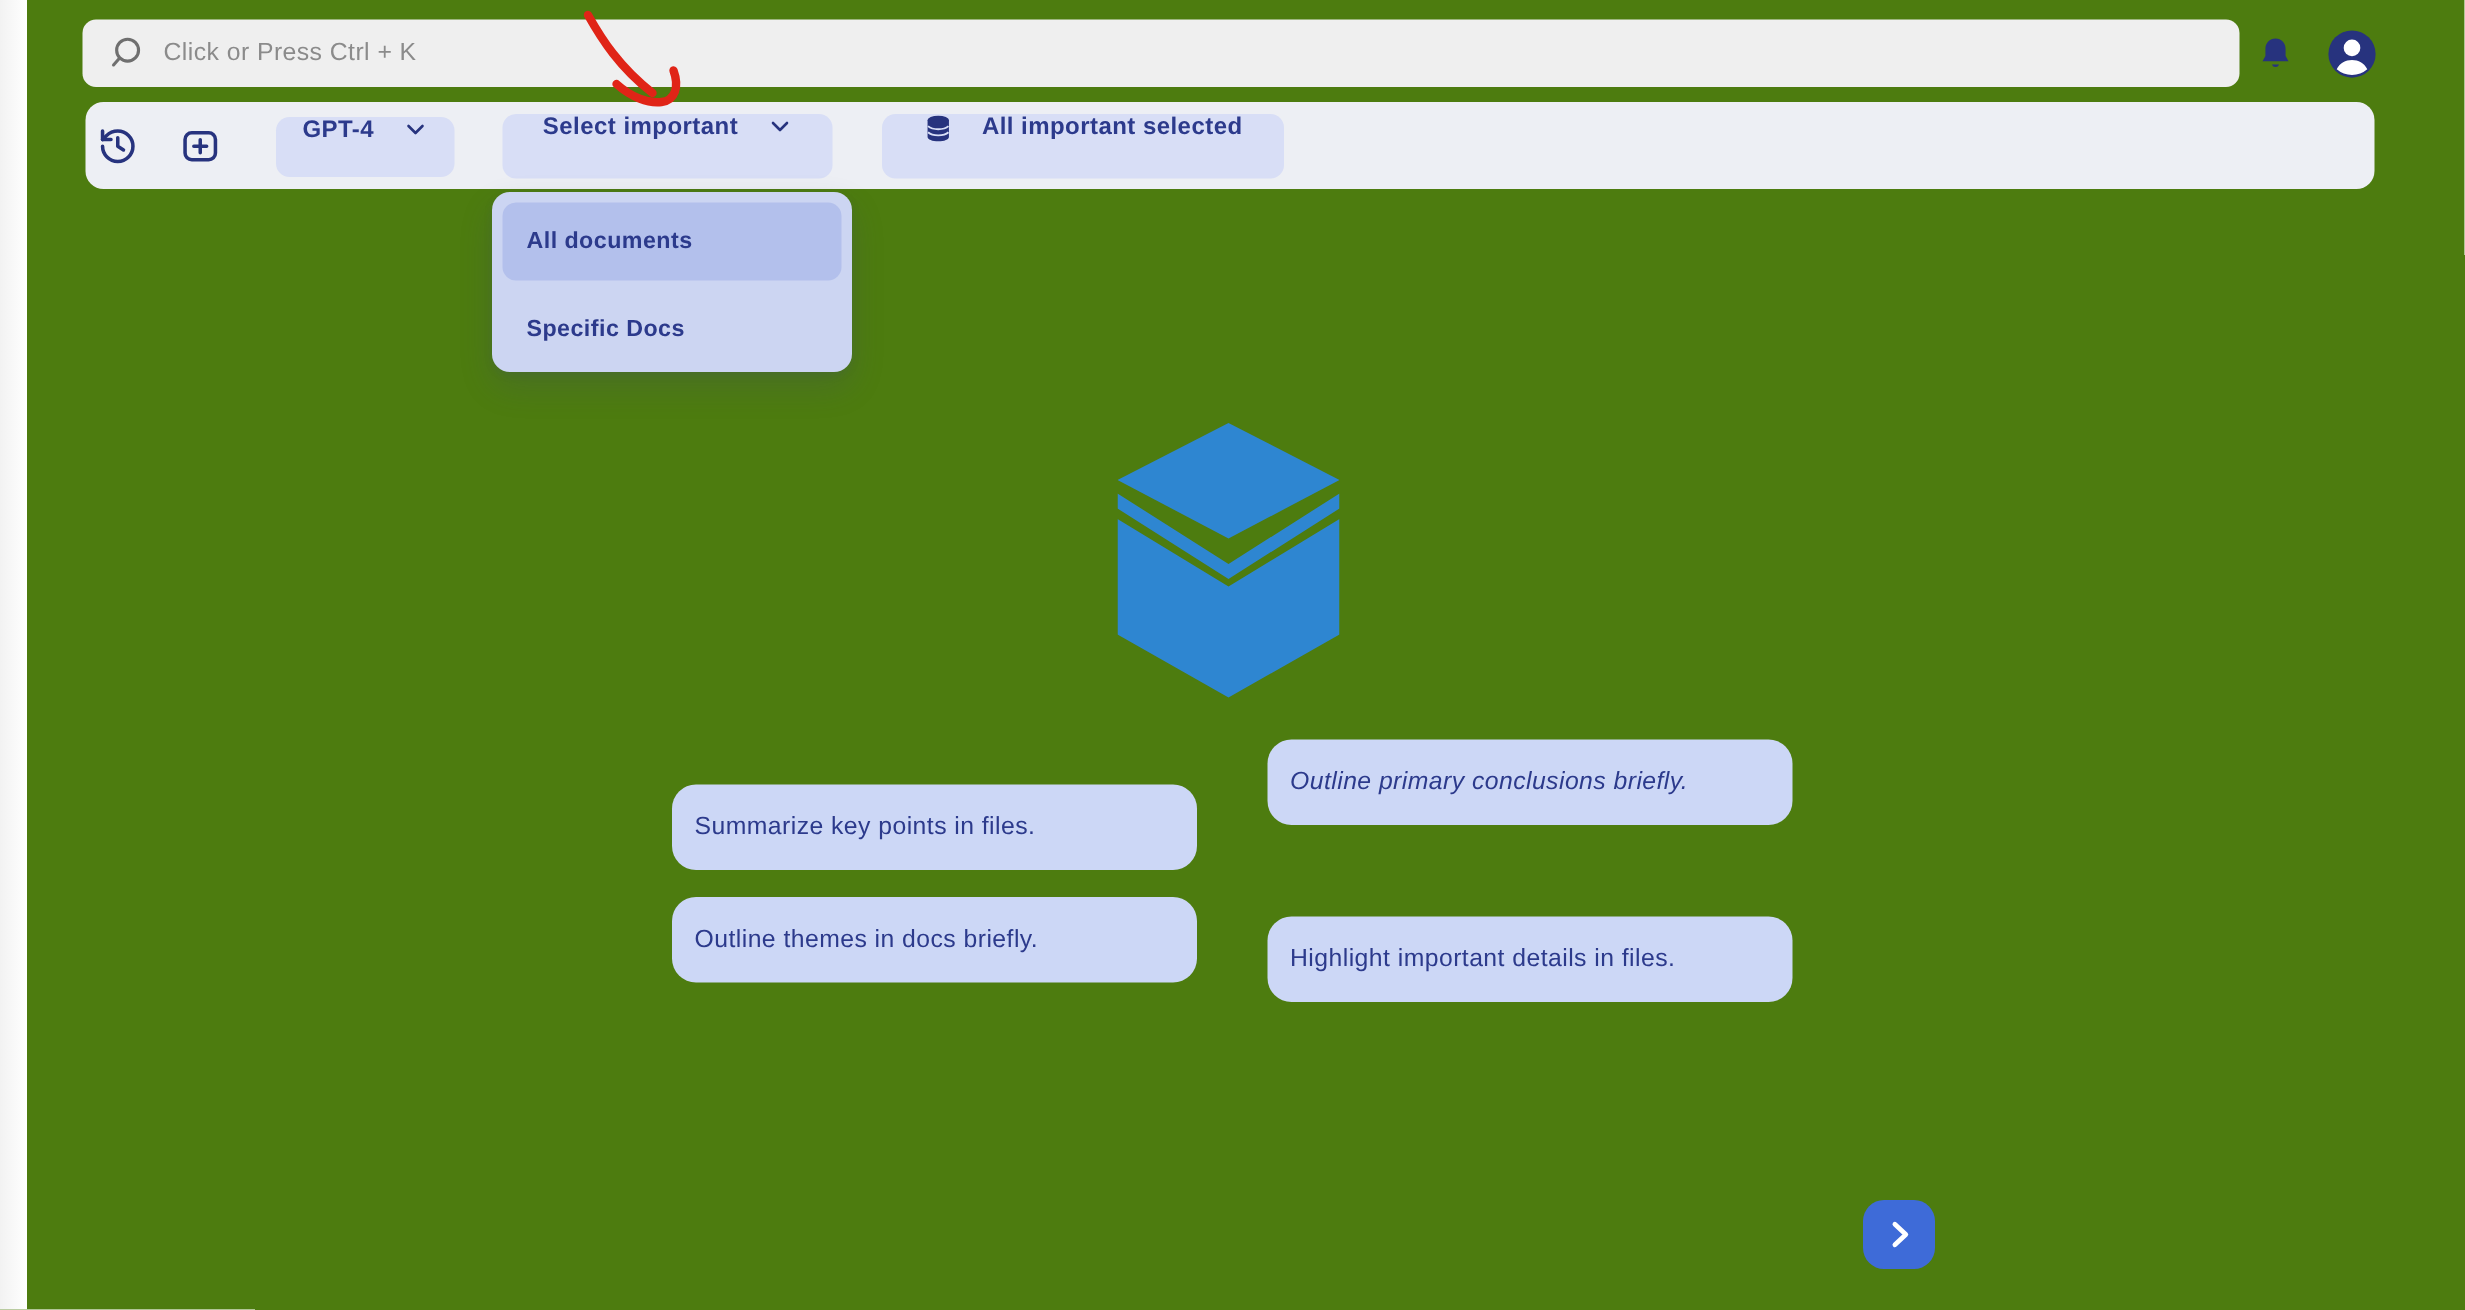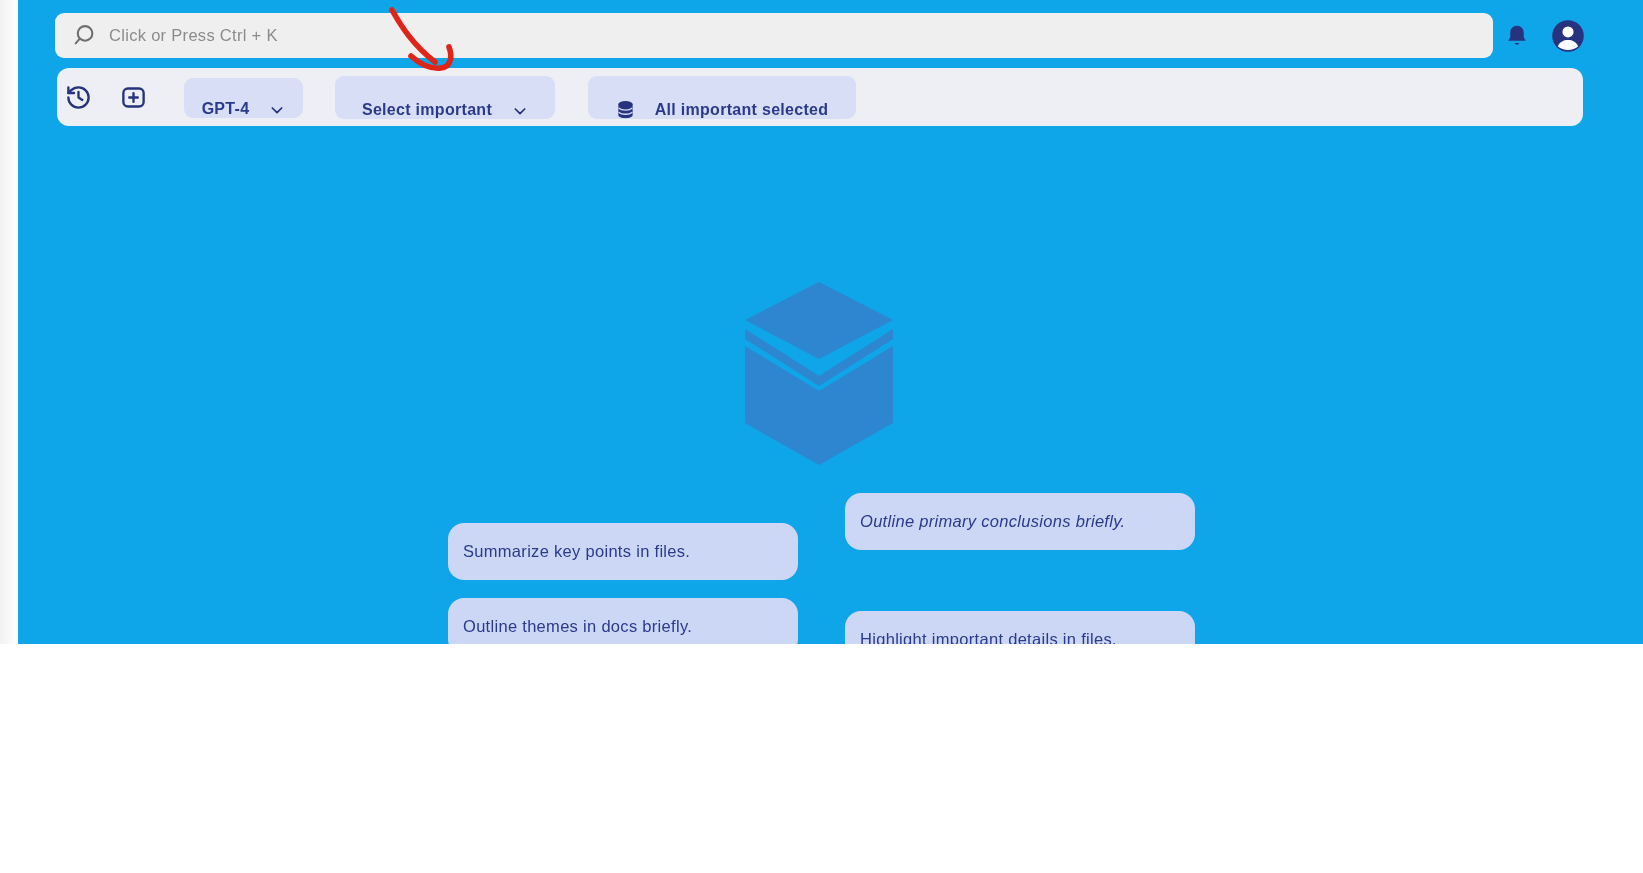--- a/index.html
+++ b/index.html
@@ -1,21 +1,21 @@
 <!DOCTYPE html>
 <html style="--accent: #27337e; --text-navy: #2c3a8c; --button-bg: #d8def6; --toolbar-bg: #edeff4; --dropdown-bg: #ccd5f2; --dropdown-selected-bg: #b3c0ec; --suggestion-bg: #ccd7f6; --search-bg: #efefef; --input-bg: #ebebeb; --placeholder-gray: #8b8b8b; --logo-blue: #2e86d1; --send-blue: #3e6bd8; --arrow-red: #e02417;"><head>
 <meta charset="utf-8">
 <style>
   * { margin:0; padding:0; box-sizing:border-box; }
   html,body { background:#fff; }
   body { font-family:"Liberation Sans", sans-serif; }
 
   #app {
-    position:relative; width:1643px; height:644px;
-    background:#0ea5e9; overflow:hidden;
+    position:relative; width:1643px; height:873px;
+    background:#4d7c0f; overflow:hidden;
   }
 
   
   .edge-strip {
     position:absolute; left:0; top:0; width:18px; height:873px;
     background:linear-gradient(to right,#f2f2f2,#ffffff);
   }
 
   
   .search-bar {
@@ -48,21 +48,21 @@
     background:none; border:none; cursor:pointer;
     display:flex; align-items:center; justify-content:center;
   }
   .history-btn { left:63px; }
   .newchat-btn { left:118px; }
 
   .pill-btn {
     position:absolute; background:var(--button-bg); border:none; cursor:pointer;
     border-radius:9px; color:var(--text-navy);
     font-family:"Liberation Sans", sans-serif; font-size:16px; font-weight:700;
-    letter-spacing:.3px; display:flex; align-items:flex-end; justify-content:center;
+    letter-spacing:.3px; display:flex; align-items:flex-start; justify-content:center;
     gap:20px;
   }
   .model-btn  { left:184px; top:78px; width:119px; height:40px; }
   .select-docs-btn { left:335px; top:76px; width:220px; height:43px; }
   .status-btn { left:588px; top:76px; width:268px; height:43px; }
 
   
   .dropdown {
     position:absolute; left:328px; top:128px; width:240px; height:120px;
     background:var(--dropdown-bg); border-radius:12px; z-index:40;
@@ -174,20 +174,28 @@
   <button class="pill-btn status-btn">
     <svg width="19" height="19" viewBox="0 0 24 24" fill="#27337e">
       <path d="M3 5v14.3c0 2 4 3.7 9 3.7s9-1.7 9-3.7V5z"></path>
       <ellipse cx="12" cy="5" rx="9" ry="3.6"></ellipse>
       <path d="M3.4 10.2c1.9 1.7 4.9 2.6 8.6 2.6s6.7-.9 8.6-2.6" fill="none" stroke="#d8def6" stroke-width="1.6"></path>
       <path d="M3.4 15.4c1.9 1.7 4.9 2.6 8.6 2.6s6.7-.9 8.6-2.6" fill="none" stroke="#d8def6" stroke-width="1.6"></path>
     </svg>
     <span>All important selected</span>
   </button>
 
+  <div class="dropdown">
+    <button class="dropdown-item selected">
+      <span>All documents</span>
+    </button>
+    <button class="dropdown-item plain">
+      <span>Specific Docs</span>
+    </button>
+  </div>
 
   <svg class="annotation-arrow" width="95" height="80" viewBox="0 0 95 80" fill="none" stroke="#e02417" stroke-width="5.6" stroke-linecap="round" stroke-linejoin="round">
     <path d="M12 5 C 21 21, 33 40, 55 57"></path>
     <path d="M31 51 C 41 60, 52 64, 61 63 C 70 62, 73 53, 69 42"></path>
   </svg>
 
   <svg class="logo" viewBox="0 0 148 184" fill="#2e86d1">
     <path d="M74 0 L148 38 L74 77 L0 38 Z"></path>
     <path d="M0 47 L74 94 L148 47 L148 57 L74 104 L0 57 Z"></path>
     <path d="M0 64 L74 109 L148 64 L148 141 L74 183 L0 141 Z"></path>

